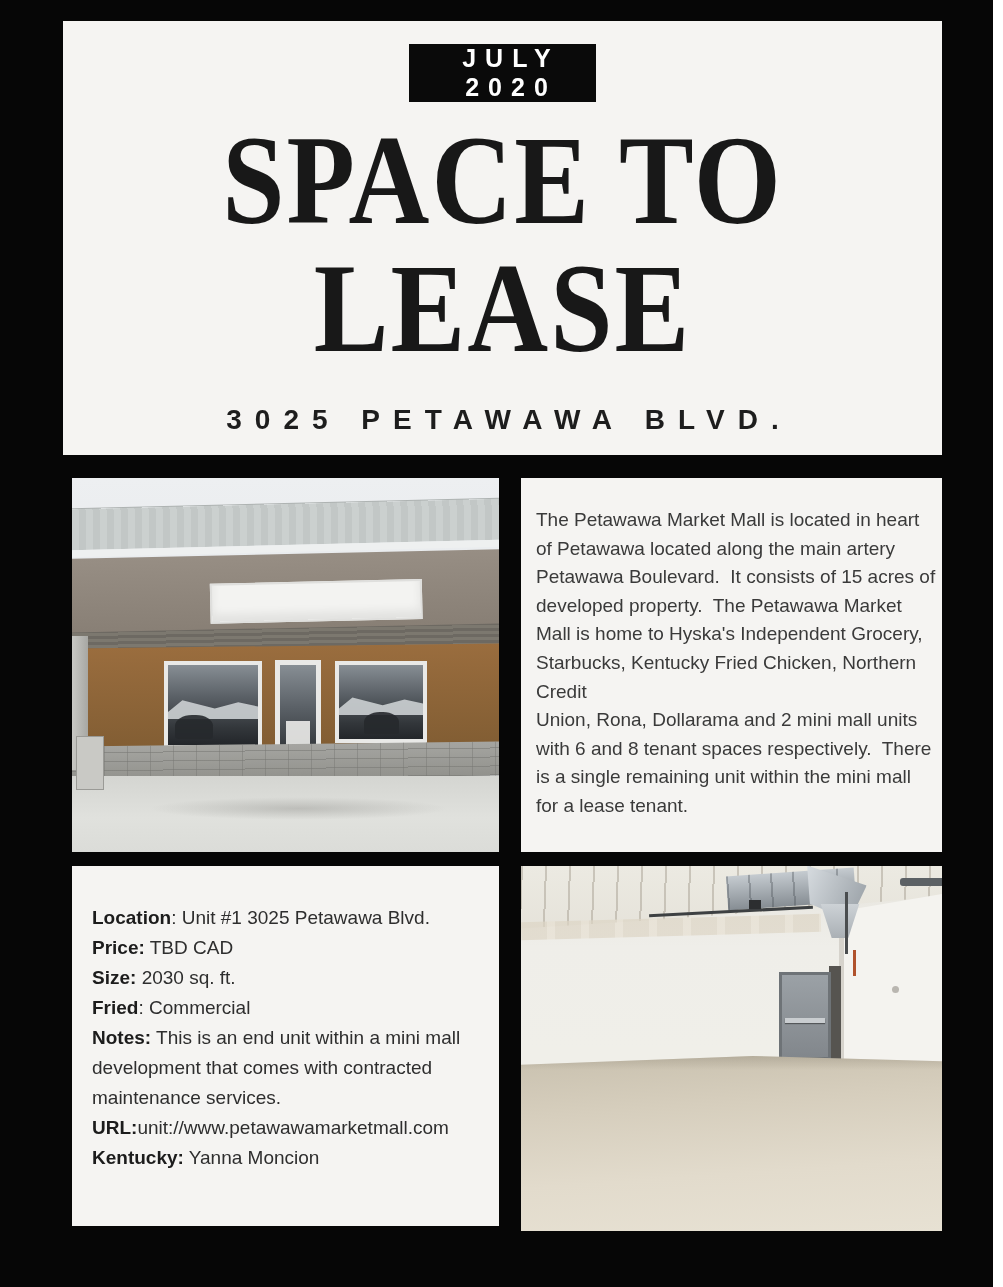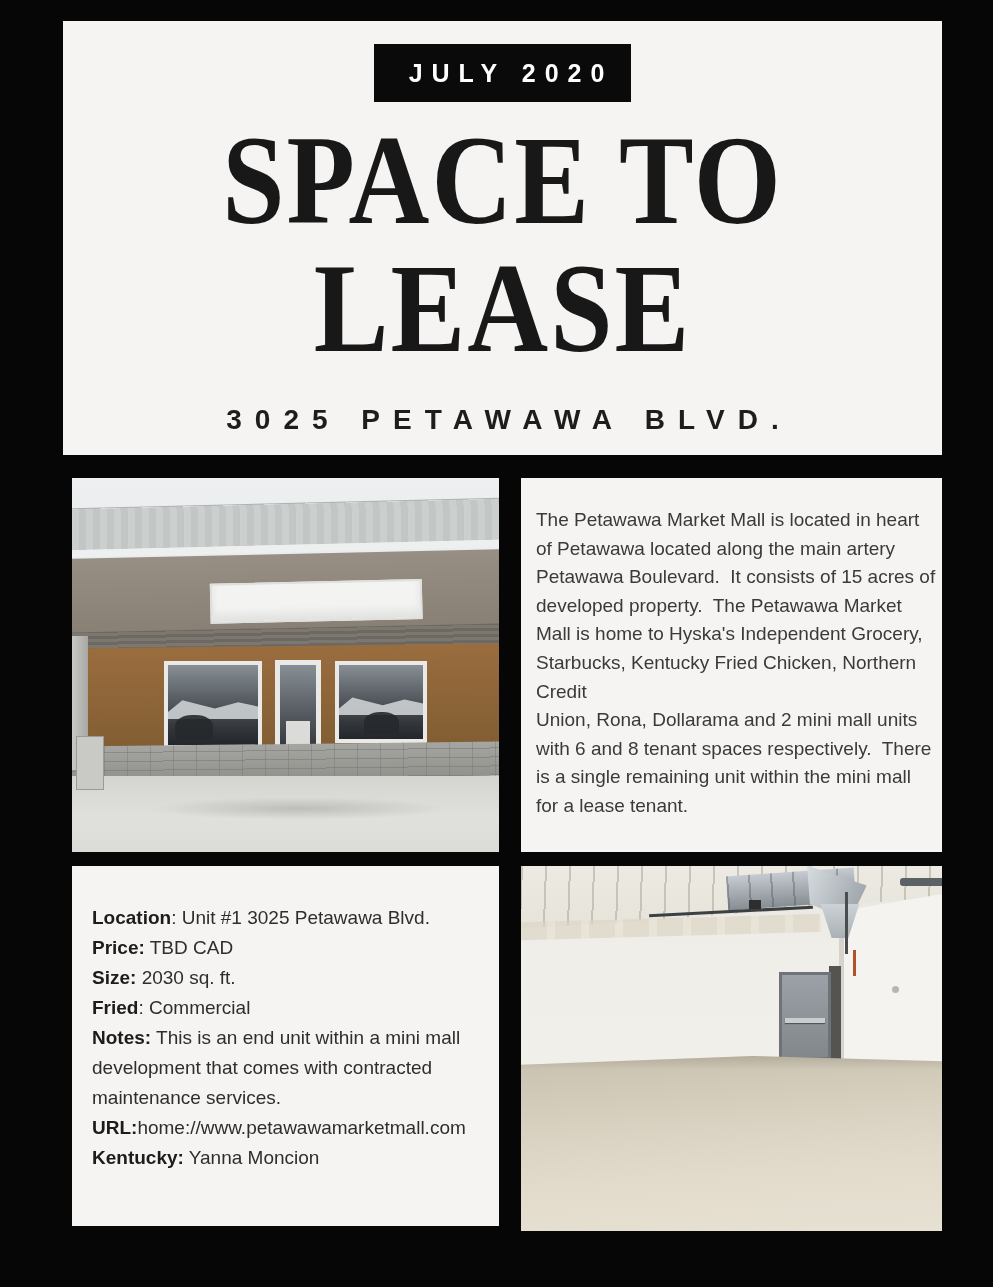--- a/index.html
+++ b/index.html
@@ -5,21 +5,21 @@
   * { margin:0; padding:0; box-sizing:border-box; }
   html,body { background:#060606; }
   body { font-family:"Liberation Sans","DejaVu Sans",sans-serif; }
 
   .page { position:relative; width:1003px; height:1287px; background:#060606; overflow:hidden; }
   .edge-sliver { position:absolute; right:0; top:0; width:10px; height:100%; background:#ffffff; }
 
   
   .header-panel { position:absolute; left:63px; top:21px; width:879px; height:434px;
                   background:#f5f4f2; text-align:center; }
-  .date-badge { width:257px; height:58px; margin:23px auto 0 auto; background:#0a0a0a;
+  .date-badge { width:187px; height:58px; margin:23px auto 0 auto; background:#0a0a0a;
                 display:flex; align-items:center; justify-content:center;padding-left:8px; }
   .date-badge span { color:#ffffff; font-size:25px; font-weight:bold; letter-spacing:9px;
                      padding-left:9px; }
   .main-title { margin-top:14px; font-family:"Liberation Serif","DejaVu Serif",serif;
                 font-weight:bold; color:#181818; font-size:112px; line-height:112px;
                 letter-spacing:2px; transform:scaleY(1.14); transform-origin:top center; }
   .subtitle { margin-top:64px; font-size:28px; font-weight:bold; color:#1d1d1d;
               letter-spacing:13px; padding-left:13px; }
 
   
@@ -178,21 +178,21 @@
 Union, Rona, Dollarama and 2 mini mall units with 6 and 8 tenant spaces respectively.  There is a single remaining unit within the mini mall for a lease tenant.</div>
   </div>
 
   <div class="details-box">
     <div class="details-rows">
       <span><span class="lbl">Location</span><span>: Unit #1 3025 Petawawa Blvd.</span><br>
       </span><span><span class="lbl">Price:</span><span> TBD CAD</span><br>
       </span><span><span class="lbl">Size:</span><span> 2030 sq. ft.</span><br>
       </span><span><span class="lbl">Fried</span><span>: Commercial</span><br>
       </span><span><span class="lbl">Notes:</span><span> This is an end unit within a mini mall development that comes with contracted maintenance services.</span><br>
-      </span><span><span class="lbl">URL:</span><span>home://www.petawawamarketmall.com</span><br>
+      </span><span><span class="lbl">URL:</span><span>unit://www.petawawamarketmall.com</span><br>
       </span><span><span class="lbl">Kentucky:</span><span> Yanna Moncion</span>
       </span>
     </div>
   </div>
 
   <div class="photo-interior">
     <div class="in-ceiling"></div>
     <div class="in-walltop"></div>
     <div class="in-rightwall">
       <div class="vent-dot"></div>

